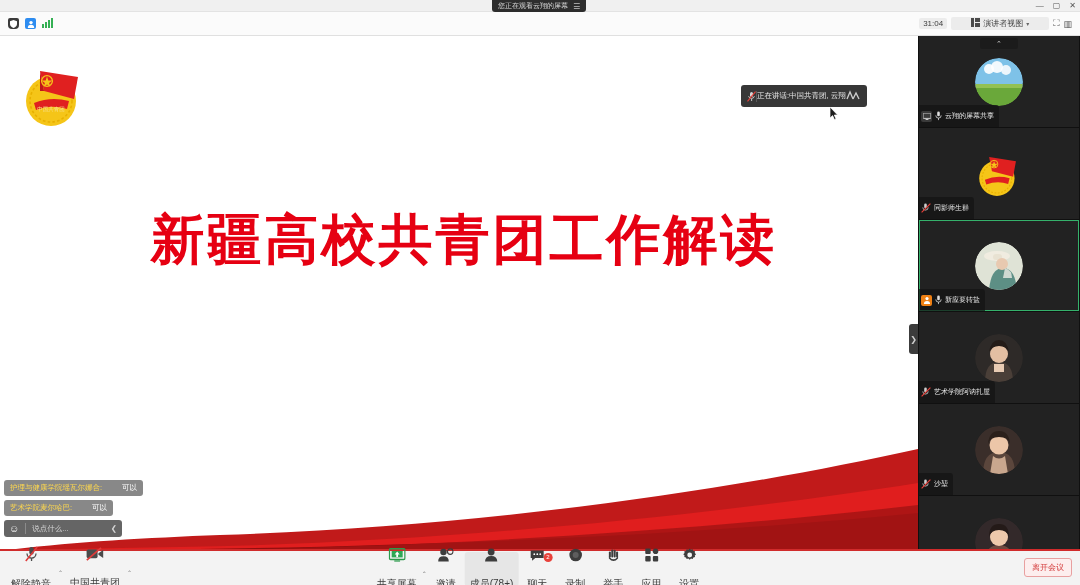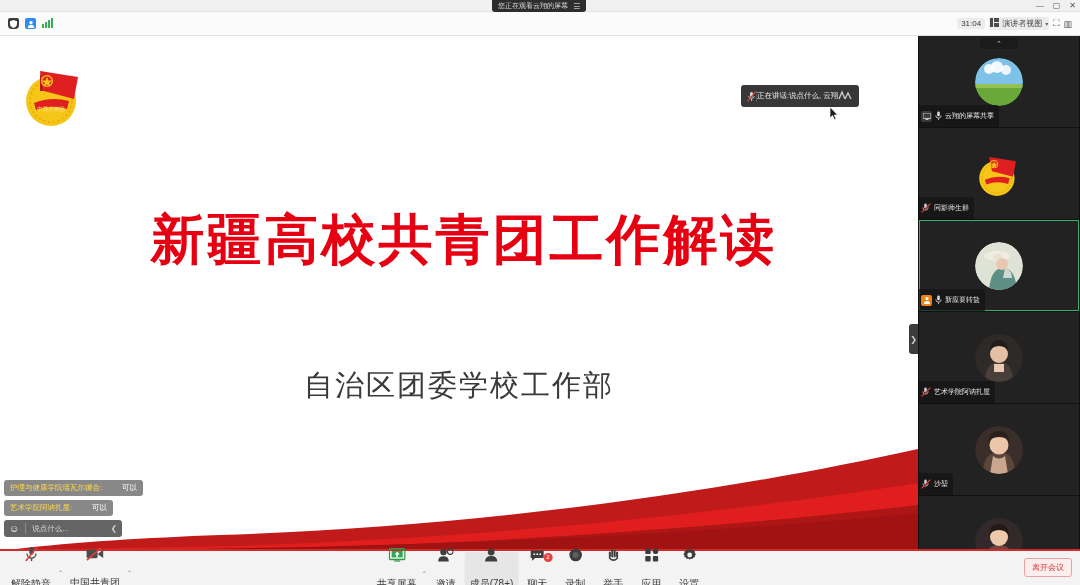--- a/index.html
+++ b/index.html
@@ -70,21 +70,21 @@
     display: flex; align-items: center; gap: 4px; padding-right: 8px;
     font-size: 8px; color: #444;
   }
   .timer-chip {
     background: #ececec; border-radius: 2px;
     padding: 1px 4px; font-size: 8px; color: #3b3b3b;
     font-family: "Liberation Sans", sans-serif;
   }
   .view-switch {
     display: flex; align-items: center; gap: 3px;
-    background: #ececec; border-radius: 2px; padding: 1px 1px;
+    background: #ececec; border-radius: 2px; padding: 1px 20px;
   }
   .view-switch .glyph { font-size: 8px; }
   .caret { font-size: 6px; color: #666; }
   .mini-ic { font-size: 9px; color: #555; }
 
   
   .stage {
     position: absolute; top: 36px; left: 0;
     width: 918px; height: 513px;
     background: #131313;
@@ -342,21 +342,20 @@
           <path d="M20 10 L58 16 L54 38 L24 30 Z" fill="#e02020"></path>
           <path d="M20 10 L24 30 L20 30 Z" fill="#c01818"></path>
           <circle cx="27" cy="20" r="5.4" fill="none" stroke="#f5c518" stroke-width="1.3"></circle>
           <path d="M27 15.6 l1.3 3.9 4.1 0 -3.3 2.4 1.2 3.9 -3.3 -2.4 -3.3 2.4 1.2 -3.9 -3.3 -2.4 4.1 0 Z" fill="#f5c518"></path>
           <path d="M14 42 q17 -7 35 -2 l-2 8 q-16 -5 -31 1 Z" fill="#e02020"></path>
           <text x="31" y="50" font-size="5.5" fill="#f8e08a" text-anchor="middle" font-family="DejaVu Sans, sans-serif">中国共青团</text>
         </svg>
       </div>
 
       <div class="slide-title">新疆高校共青团工作解读</div>
-      <div class="slide-sub">自治区团委学校工作部</div>
 
       <svg class="swoosh-1" viewBox="0 0 918 120" preserveAspectRatio="none">
         <path d="M0,120 L918,120 L918,18 C720,62 470,96 220,104 C140,107 60,112 0,120 Z" fill="#c11a1a"></path>
         <path d="M0,120 L918,120 L918,52 C700,86 430,112 180,116 C110,117 50,118 0,120 Z" fill="#e01e1e"></path>
         <path d="M0,120 L918,120 L918,82 C690,104 420,118 0,120 Z" fill="#8e0f0f"></path>
       </svg>
       <svg class="swoosh-2" viewBox="0 0 918 90" preserveAspectRatio="none">
         <path d="M0,90 L918,90 L918,44 C660,74 380,88 140,90 Z" fill="#a51414" opacity=".85"></path>
       </svg>
     </div>
@@ -365,21 +364,21 @@
       <span class="mic-off">
         <svg width="9" height="11" viewBox="0 0 9 11">
           <rect x="3" y="1" width="3" height="5" rx="1.5" fill="#d7d7d7"></rect>
           <path d="M1.6 5.2 a3 3 0 0 0 5.8 0" fill="none" stroke="#d7d7d7" stroke-width="0.9"></path>
           <rect x="4.2" y="8" width="0.9" height="2" fill="#d7d7d7"></rect>
           <line x1="0.5" y1="10.4" x2="8.5" y2="0.6" stroke="#e8413a" stroke-width="1.1"></line>
         </svg>
       </span>
       <span class="divider"></span>
       <span>正在讲话:</span>
-      <span>说点什么, 云翔</span>
+      <span>中国共青团, 云翔</span>
       <span>
         <svg width="14" height="11" viewBox="0 0 14 11">
             <path d="M1 9 L4 2 L7 9 M7 9 L10 3 L13 9" fill="none" stroke="#cfcfcf" stroke-width="1.3"></path>
           </svg>
       </span>
     </div>
 
     <span class="cursor-arrow">
       <svg width="9" height="13" viewBox="0 0 9 13">
           <path d="M0 0 L0 11 L2.6 8.6 L4.4 12.6 L6 11.9 L4.3 8 L7.6 8 Z" fill="#1d1d1d" stroke="#fff" stroke-width=".7"></path>
@@ -387,21 +386,21 @@
     </span>
 
     <div class="stage-handle">❯</div>
 
     <div class="chat-overlay">
       <div class="chat-msg">
         <span class="who">护理与健康学院瑶瓦尔娜合:</span>
         <span>可以</span>
       </div>
       <div class="chat-msg">
-        <span class="who">艺术学院阿讷扎屋:</span>
+        <span class="who">艺术学院麦尔哈巴:</span>
         <span>可以</span>
       </div>
       <div class="chat-input">
         <span class="emoji">☺</span>
         <span class="vline"></span>
         <span class="ph">说点什么...</span>
         <span class="arr">❮</span>
       </div>
     </div>
   </div>

